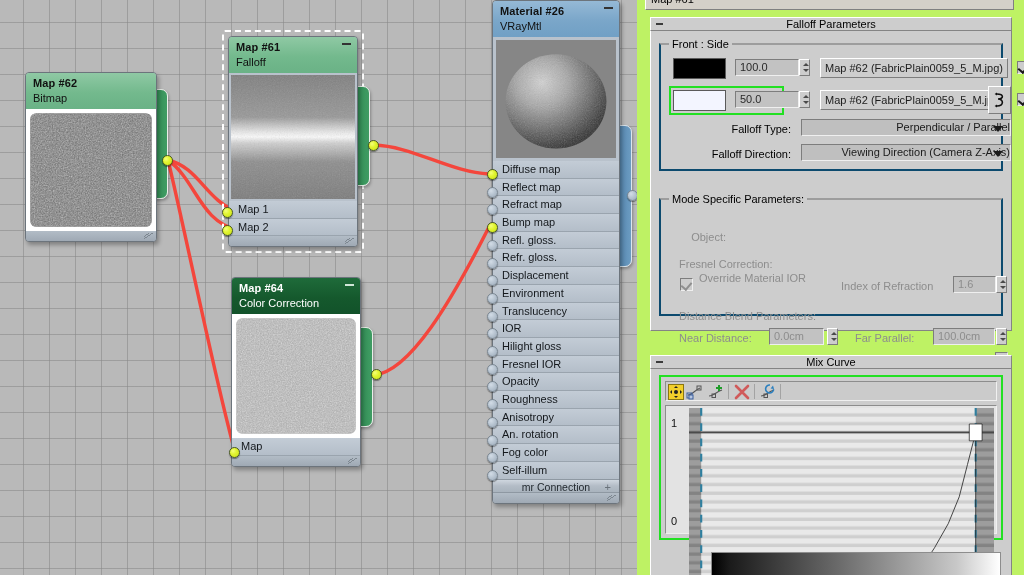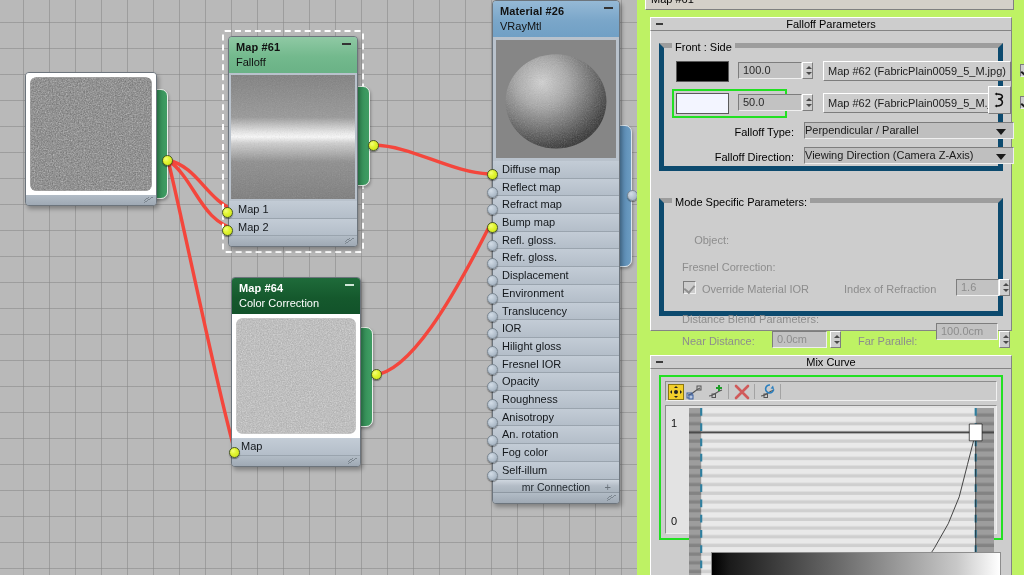--- a/index.html
+++ b/index.html
@@ -137,21 +137,21 @@
     position:absolute; left:5px; top:5px; width:7px; height:2px; background:#3b3b3b;
   }
   .rollout-body {
     border-left:1px solid #ffffff; border-right:1px solid #848484;
     border-bottom:1px solid #848484;
     background:#cdcdcd;
     position:relative;
   }
   .groupbox {
     position:absolute;
-    border:5px solid #0c4a6e;
+    border:2px solid #0c4a6e;
     border-top-color:#9d9d9d;
   }
   .groupbox-lbl {
     position:absolute; top:-7px; left:8px;
     background:#cdcdcd; padding:0 3px; font-size:11px; color:#000;
   }
 
   .swatch { position:absolute; border:1px solid #5a5a5a; }
   .grn-ring {
     position:absolute; border:2px solid #22e022;
@@ -189,21 +189,21 @@
   }
   .chk.on:after {
     content:""; position:absolute; left:2px; top:1px; width:5px; height:8px;
     border:solid #1a1a1a; border-width:0 2px 2px 0; transform:rotate(40deg);
   }
   .chk.dis.on:after { border-color:#8f8f8f; }
   .dropdown {
     position:absolute;
     background:#bfbfbf;
     border:1px solid #7d7d7d; border-right-color:#efefef; border-bottom-color:#efefef;
-    font-size:11px; color:#1a1a1a; line-height:15px; 
+    font-size:11px; color:#1a1a1a; line-height:15px; text-align:right;
   }
   .dropdown .arw {
     position:absolute; right:7px; top:6px;
     width:0;height:0;border-left:5px solid transparent;border-right:5px solid transparent;border-top:6px solid #1a1a1a;
   }
   .lbl { position:absolute; font-size:11px; color:#000; }
   .lbl.dis { color:#8d8d8d; }
   .lbl.r { text-align:right; }
 
   
@@ -236,20 +236,24 @@
       <path d="M168,160 C 196,180 200,222 238,230"></path>
       <path d="M168,160 C 185,230 215,380 235,452"></path>
       <path d="M374,145 C 412,146 450,172 489,174"></path>
       <path d="M374,375 C 410,372 452,300 489,227"></path>
     </g>
   </svg>
 
   <div class="node" id="node-map62" style="left:25px; top:72px; width:132px;">
     <div class="out-tab out-green" style="left:125px; top:17px; width:18px; height:110px;"></div>
     <div class="node-body">
+      <div class="node-title title-green">
+        <div class="t1">Map #62</div>
+        <div class="t2">Bitmap</div>
+      </div>
       <div class="node-preview" style="height:122px;">
         <svg class="pv" viewBox="0 0 100 100" preserveAspectRatio="none">
           <defs>
             <filter id="n62">
                 <feTurbulence type="fractalNoise" baseFrequency="0.9" numOctaves="4" result="t"></feTurbulence>
               <feColorMatrix type="saturate" values="0"></feColorMatrix>
               <feComponentTransfer>
                   <feFuncR type="linear" slope="0.40" intercept="0.32"></feFuncR>
                 <feFuncG type="linear" slope="0.40" intercept="0.32"></feFuncG>
                 <feFuncB type="linear" slope="0.40" intercept="0.32"></feFuncB>
@@ -500,21 +504,21 @@
       </div>
 
       <div class="groupbox" style="left:8px; top:167px; right:8px; height:118px;">
         <span class="groupbox-lbl">Mode Specific Parameters:</span>
 
         <span class="lbl dis r" style="left:10px; top:31px; width:55px;">Object:</span>
 
         <span class="lbl dis" style="left:18px; top:58px;">Fresnel Correction:</span>
 
         <div class="chk dis on" style="left:19px; top:78px;"></div>
-        <span class="lbl dis" style="left:38px; top:80px;text-align:center;">Override Material IOR</span>
+        <span class="lbl dis" style="left:38px; top:72px;text-align:center;">Override Material IOR</span>
 
         <span class="lbl dis" style="left:180px; top:80px;">Index of Refraction</span>
         <div class="spin-field" style="left:292px; top:76px; width:43px; height:17px; color:#8d8d8d;">
           <span>1.6</span>
         </div>
         <div class="spin-btns" style="left:335px; top:76px; height:17px;">
             <i class="u"></i>
             <i class="d"></i>
           </div>
 
@@ -523,21 +527,21 @@
         <span class="lbl dis" style="left:18px; top:132px;">Near Distance:</span>
         <div class="spin-field" style="left:108px; top:128px; width:55px; height:17px; color:#8d8d8d;">
           <span>0.0cm</span>
         </div>
         <div class="spin-btns" style="left:166px; top:128px; height:17px;">
             <i class="u"></i>
             <i class="d"></i>
           </div>
 
         <span class="lbl dis" style="left:194px; top:132px;">Far Parallel:</span>
-        <div class="spin-field" style="left:272px; top:120px; width:62px; height:17px; color:#8d8d8d;">
+        <div class="spin-field" style="left:272px; top:128px; width:62px; height:17px; color:#8d8d8d;">
           <span>100.0cm</span>
         </div>
         <div class="spin-btns" style="left:335px; top:128px; height:17px;">
             <i class="u"></i>
             <i class="d"></i>
           </div>
 
         <span class="lbl dis" style="left:255px; top:155px;">Extrapolate</span>
         <div class="chk" style="left:334px; top:152px;"></div>
       </div>

